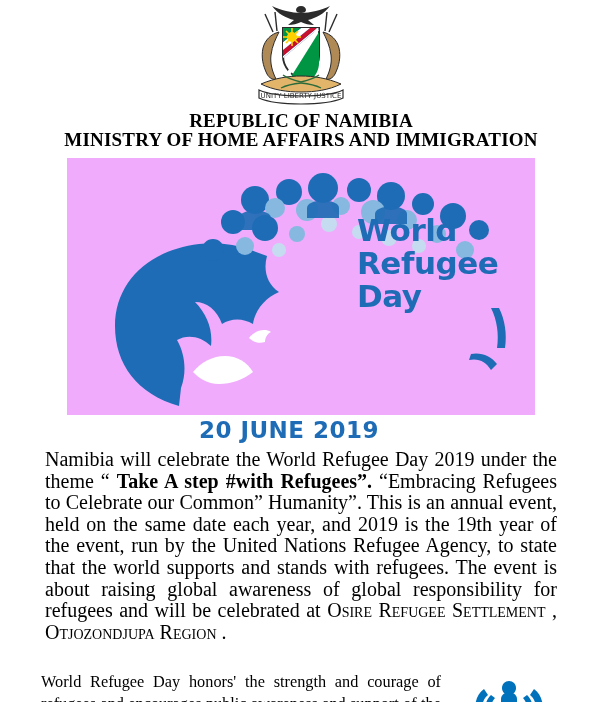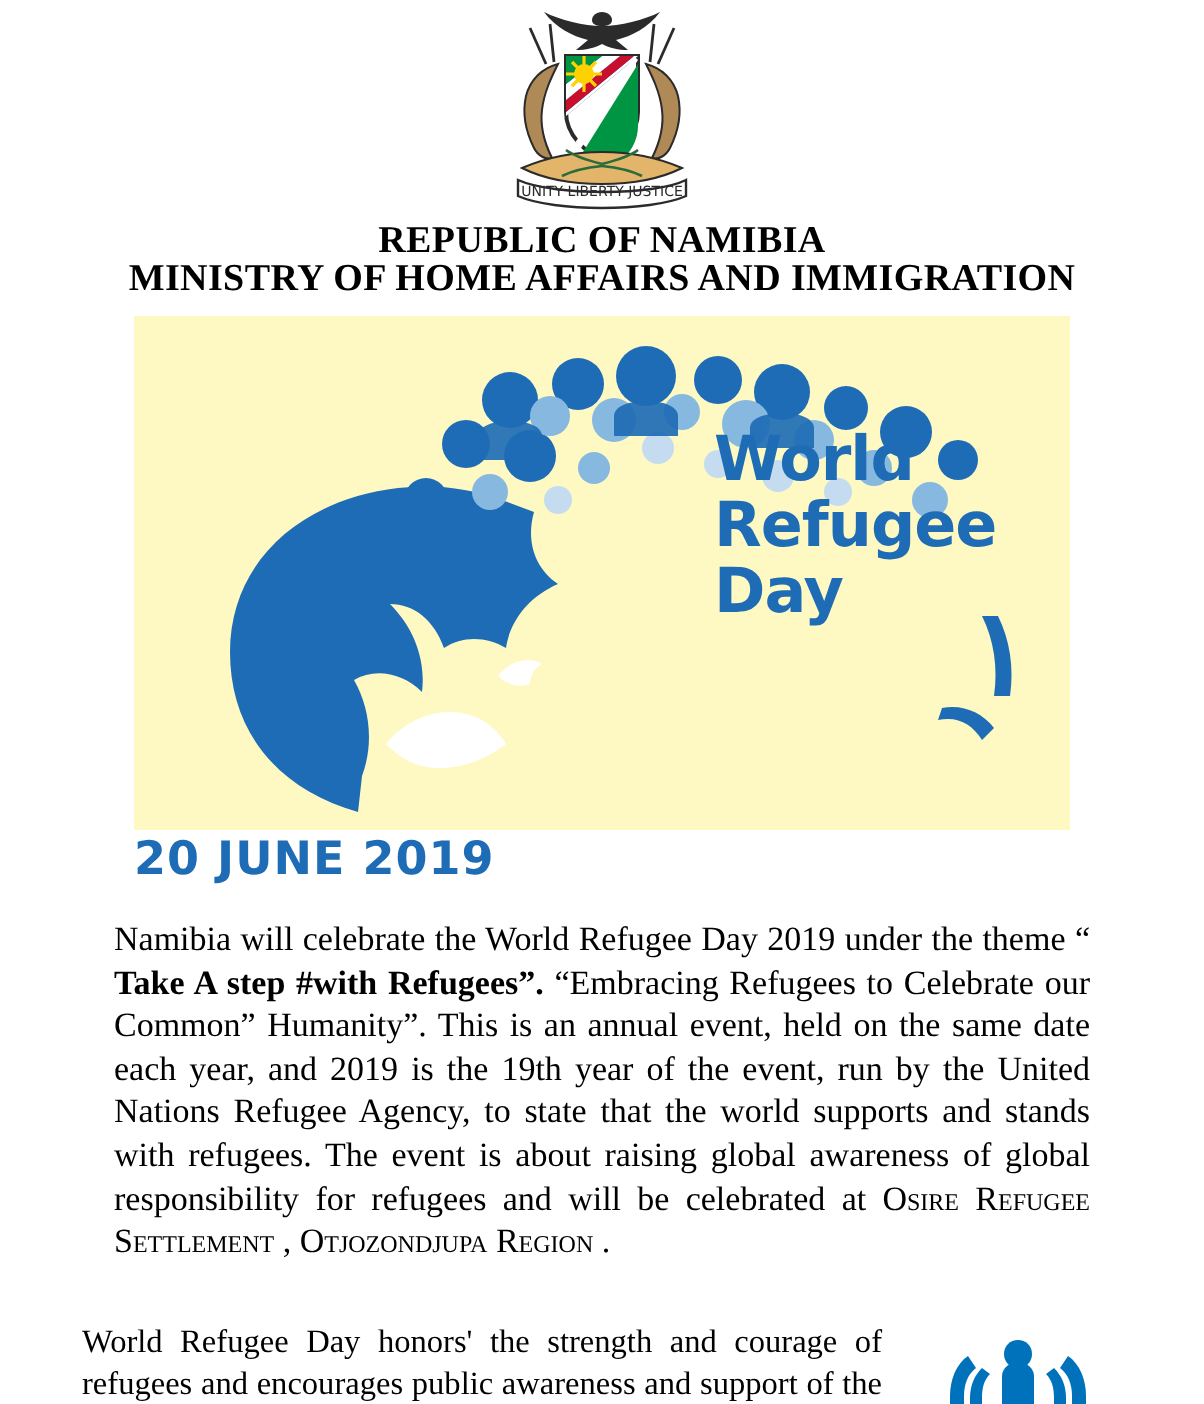--- a/index.html
+++ b/index.html
@@ -39,60 +39,60 @@
     letter-spacing: 0.2px;
     margin-top: 2px;
   }
 
   
   .poster {
     position: relative;
     width: 468px;
     height: 257px;
     margin: 10px auto 0 auto;
-    background: #fef9c3;
+    background: #f0abfc;
     overflow: hidden;
   }
   .poster-inner {
     position: absolute;
     inset: 0;
   }
   .wrd-text {
     position: absolute;
     left: 290px;
     top: 56px;
     color: #1e6cb5;
     font-family: "DejaVu Sans", sans-serif;
     font-weight: bold;
     font-size: 31px;
     line-height: 33px;
     letter-spacing: -0.5px;
   }
   .date-line {
     width: 468px;
     margin: 2px auto 0 auto;
-    text-align: left;
+    text-align: center;
     padding-right: 24px;
     box-sizing: border-box;
     color: #1e6cb5;
     font-family: "DejaVu Sans", sans-serif;
     font-weight: bold;
     font-size: 23px;
     letter-spacing: 0.5px;
   }
 
   
   .body-wrap {
     width: 520px;
     margin: 6px auto 0 auto;
   }
   p.para {
-    margin: 16px;
-    font-family: "Liberation Serif", serif;
-    font-size: 17px;
+    margin: 4px;
+    font-family: "Liberation Serif", serif;
+    font-size: 20px;
     line-height: 21.6px;
     text-align: justify;
     text-justify: inter-word;
   }
   .b { font-weight: bold; }
   .smallcaps {
     font-variant: small-caps;
   }
 
   .para2-wrap {

